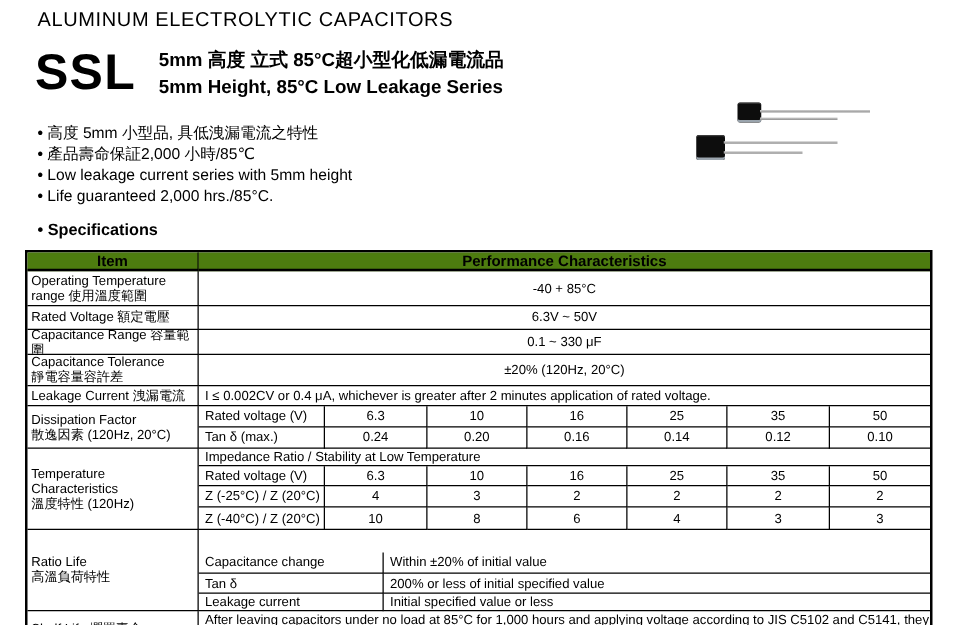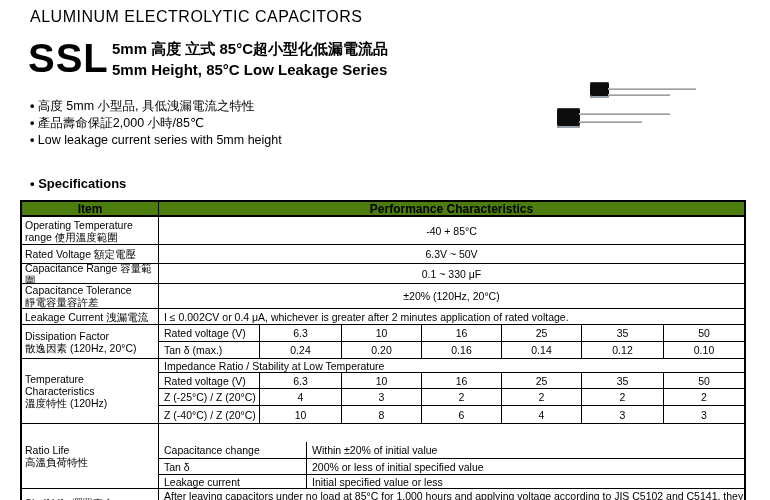--- a/index.html
+++ b/index.html
@@ -2,21 +2,21 @@
 <html><head>
 <meta charset="utf-8">
 <style>
   html,body{margin:0;padding:0;background:#fff;}
   #page{position:relative;width:770px;height:500px;background:#fff;overflow:hidden;
         font-family:"Liberation Sans","DejaVu Sans",sans-serif;color:#000;}
 
   
   .doc-title{position:absolute;left:30px;top:8px;font-size:16px;font-weight:normal;letter-spacing:.5px;}
   .series{position:absolute;left:28px;top:36px;font-size:40px;font-weight:bold;letter-spacing:1px;}
-  .subtitle{position:absolute;left:112px;top:38px;font-weight:bold;}
+  .subtitle{position:absolute;left:127px;top:38px;font-weight:bold;}
   .subtitle .zh{font-size:15px;line-height:21px;}
   .subtitle .en{font-size:15px;line-height:21px;}
 
   
   .cap-body{position:absolute;background:#0d0d0d;border-radius:2px;box-shadow:inset 0 -2px 0 #9aa4ad, inset 0 1px 0 #3c3c3c;}
   .lead{position:absolute;height:2px;background:linear-gradient(#cfcfcf,#8f8f8f);}
 
   
   .features{position:absolute;left:30px;top:98px;font-size:12.5px;line-height:17px;}
   .features div::before{content:"• ";font-weight:bold;}
@@ -63,20 +63,21 @@
       
     </div>
     <div class="lead" style="left:579px;top:113px;width:91px;"></div>
     <div class="lead" style="left:579px;top:121px;width:63px;"></div>
   </div>
 
   <div class="features">
     <div>高度 5mm 小型品, 具低洩漏電流之特性</div>
     <div>產品壽命保証2,000 小時/85℃</div>
     <div>Low leakage current series with 5mm height</div>
+    <div>Life guaranteed 2,000 hrs./85°C.</div>
   </div>
 
   <div class="spec-head">Specifications</div>
 
   <div class="spec-table">
 
     <div class="c hdr" style="grid-area:1/1/2/2">Item</div>
     <div class="c hdr nr" style="grid-area:1/2/2/10">Performance Characteristics</div>
 
     <div class="c lbl" style="grid-area:2/1/3/2">

